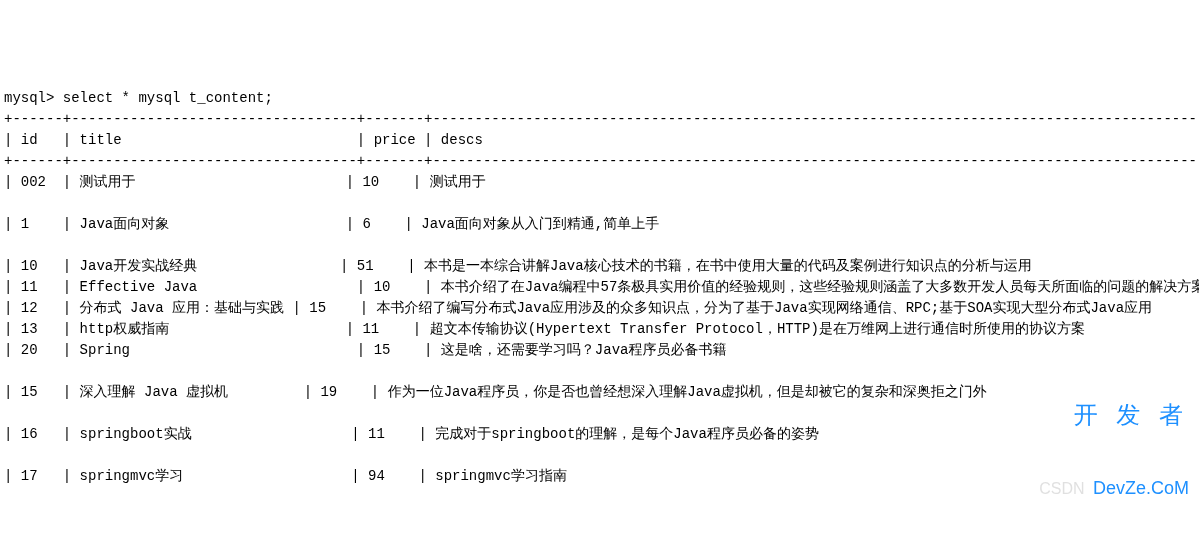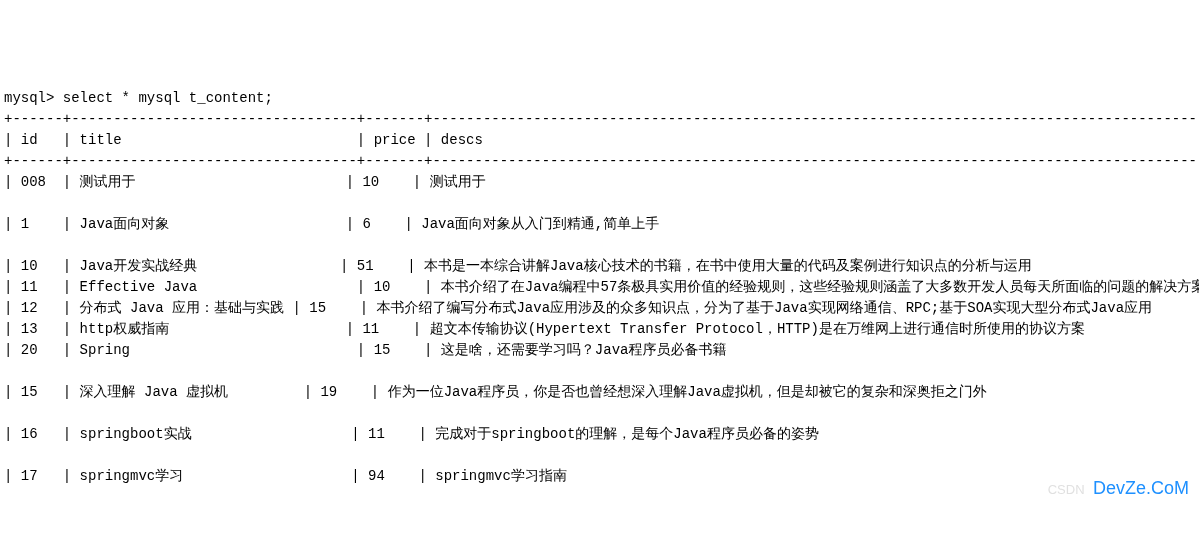--- a/index.html
+++ b/index.html
@@ -31,49 +31,50 @@
       font-weight: 300;
     }
     .watermark .line2 {
       color: #1e90ff;
       font-size: 18px;
       font-family: Arial, sans-serif;
       text-align: center;
     }
     .watermark .csdn {
       color: #ccc;
-      font-size: 13px;
+      font-size: 16px;
       font-family: Arial, sans-serif;
       opacity: 0.6;
     }
   </style>
 </head>
 <body>
 
 
 
 <div class="terminal"><span>mysql&gt; </span><span>select * mysql t_content;</span>
 <span>+------+----------------------------------+-------+--------------------------------------------------------------------------------------------------------------------------------------+</span>
 <span>| id   | title                            | price | descs                                                                                                                      |</span>
 <span>+------+----------------------------------+-------+--------------------------------------------------------------------------------------------------------------------------------------+</span>
-<span>| 008  | 测试用于                         | 10    | 测试用于</span>
+<span>| 002  | 测试用于                         | 10    | 测试用于</span>
 <span></span>
 <span>| 1    | Java面向对象                     | 6    | Java面向对象从入门到精通,简单上手</span>
 <span></span>
 <span>| 10   | Java开发实战经典                 | 51    | 本书是一本综合讲解Java核心技术的书籍，在书中使用大量的代码及案例进行知识点的分析与运用</span>
 <span>| 11   | Effective Java                   | 10    | 本书介绍了在Java编程中57条极具实用价值的经验规则，这些经验规则涵盖了大多数开发人员每天所面临的问题的解决方案</span>
 <span>| 12   | 分布式 Java 应用：基础与实践 | 15    | 本书介绍了编写分布式Java应用涉及的众多知识点，分为了基于Java实现网络通信、RPC;基于SOA实现大型分布式Java应用</span>
 <span>| 13   | http权威指南                     | 11    | 超文本传输协议(Hypertext Transfer Protocol，HTTP)是在万维网上进行通信时所使用的协议方案</span>
 <span>| 20   | Spring                           | 15    | 这是啥，还需要学习吗？Java程序员必备书籍</span>
 <span></span>
 <span>| 15   | 深入理解 Java 虚拟机         | 19    | 作为一位Java程序员，你是否也曾经想深入理解Java虚拟机，但是却被它的复杂和深奥拒之门外</span>
 <span></span>
 <span>| 16   | springboot实战                   | 11    | 完成对于springboot的理解，是每个Java程序员必备的姿势</span>
 <span></span>
 <span>| 17   | springmvc学习                    | 94    | springmvc学习指南</span>
 </div>
 
 <div class="watermark">
+  <div class="line1">开 发 者</div>
   <div><span class="csdn">CSDN</span> <span class="line2">DevZe.CoM</span></div>
 </div>
 
 
 
 
 </body></html>

